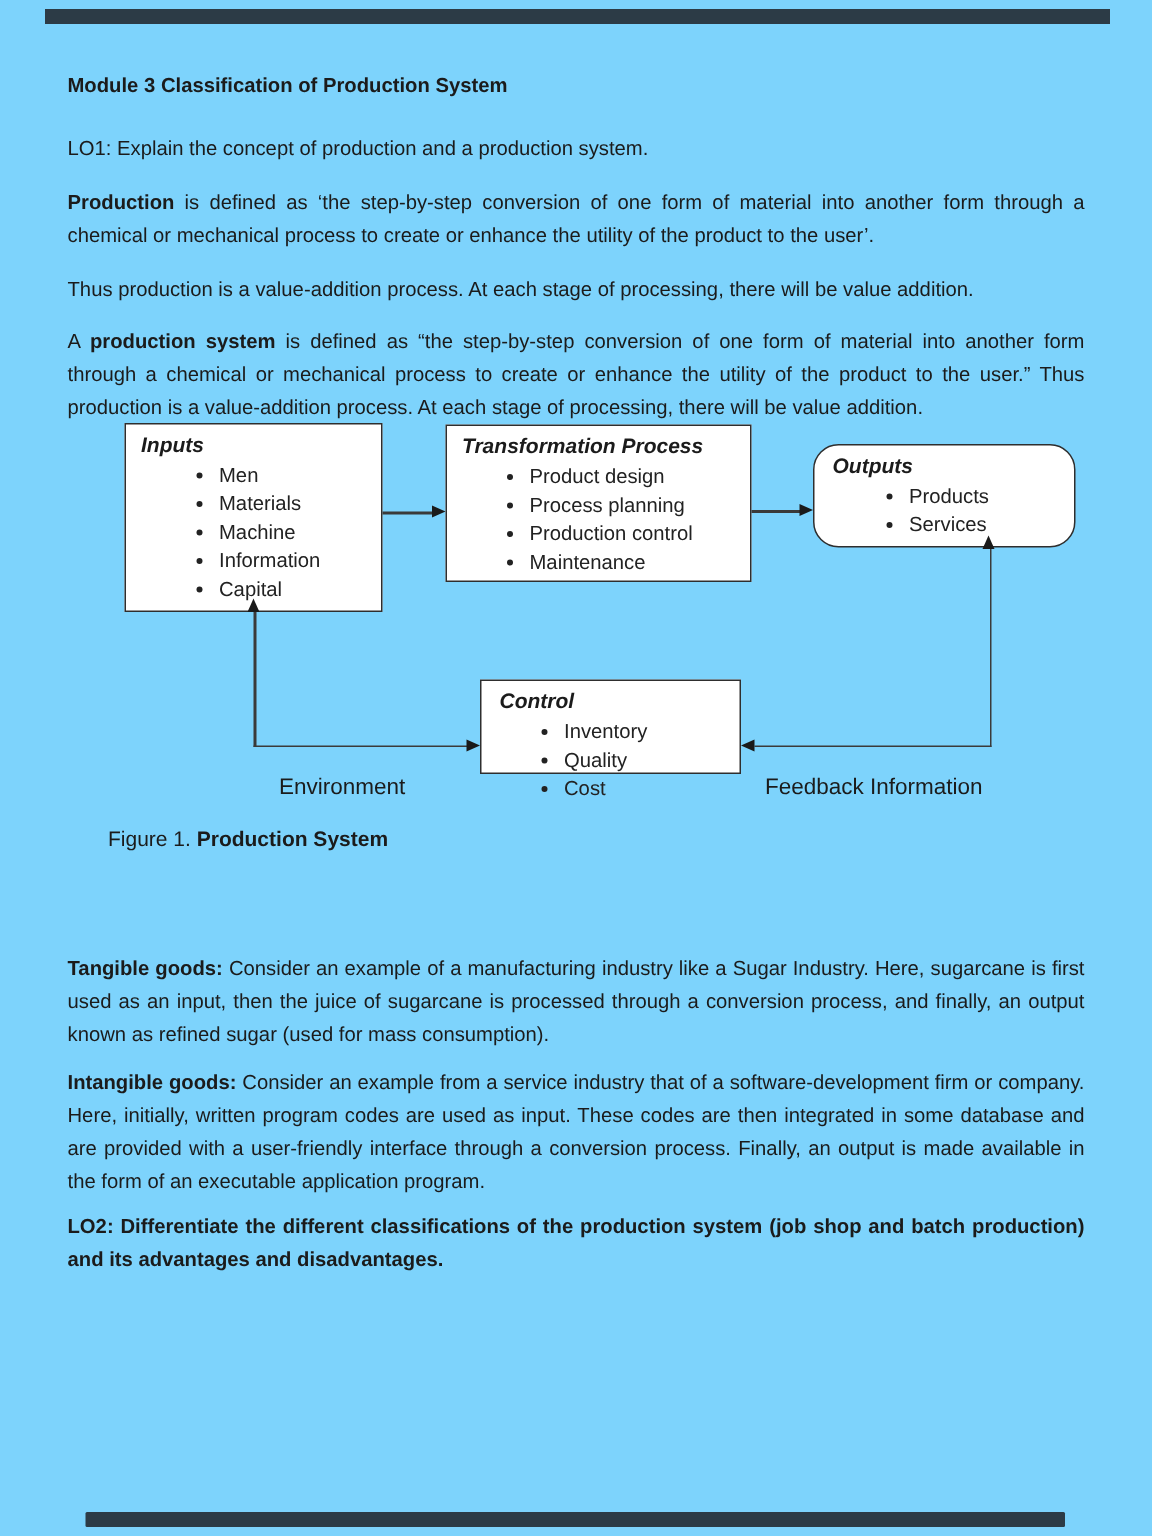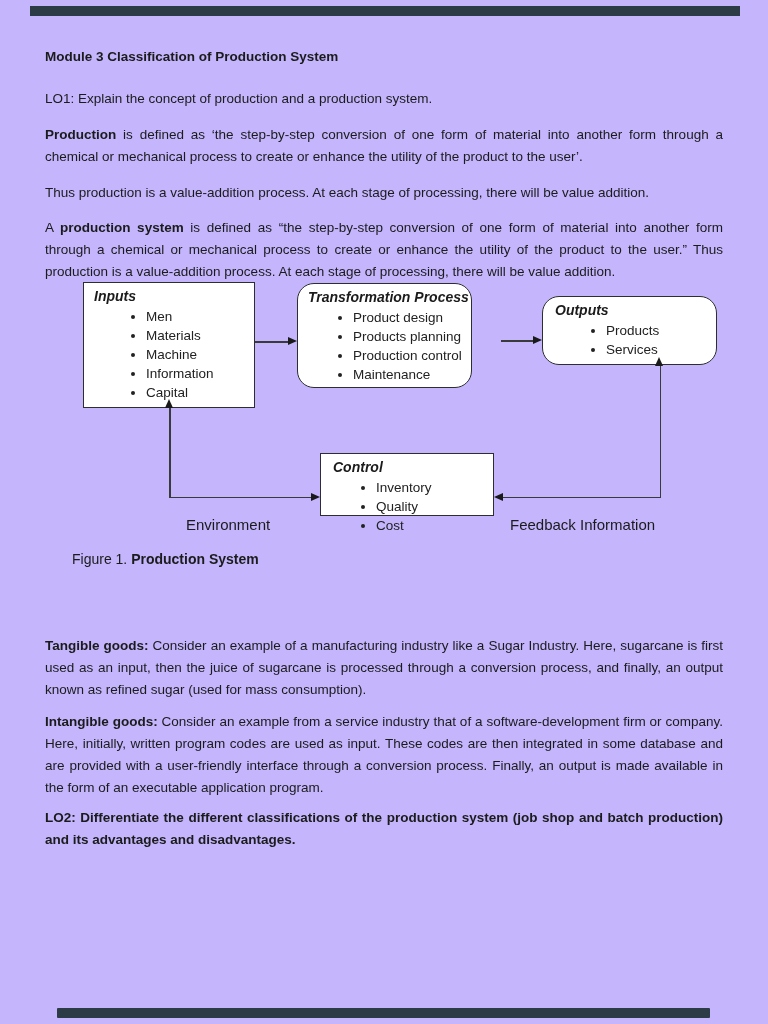--- a/index.html
+++ b/index.html
@@ -2,21 +2,21 @@
 <html><head>
 <meta charset="utf-8">
 <style>
   * { box-sizing: border-box; margin: 0; padding: 0; }
   html, body { background: #ffffff; }
   body { font-family: "Liberation Sans", "DejaVu Sans", sans-serif; }
   .page {
     position: relative;
     width: 768px;
     height: 1024px;
-    background: #c4b5fd;
+    background: #7dd3fc;
     overflow: hidden;
     color: #1b1b1b;
   }
   .edge-bar {
     position: absolute;
     height: 10px;
     background: #2c3b46;
   }
   .edge-top { left: 30px; top: 6px; width: 710px; }
   .edge-bottom { left: 57px; top: 1008px; width: 653px; border-radius: 1px; }
@@ -41,21 +41,21 @@
     font-size: 13.5px;
   }
   .dbox .dtitle { font-weight: bold; font-size: 14px; margin-top: 5px; font-style: italic; }
   .dbox ul { list-style: disc; margin-top: 3px; }
   .dbox li { line-height: 19px; font-size: 13.5px; color: #222; }
 
   .box-inputs        { left: 83px;  top: 0px;   width: 172px; height: 126px; }
   .box-inputs .dtitle{ padding-left: 10px; }
   .box-inputs ul     { padding-left: 62px; }
 
-  .box-transform     { left: 297px; top: 1px;   width: 175px; height: 105px; border-radius: 17px; }
+  .box-transform     { left: 297px; top: 1px;   width: 204px; height: 105px; }
   .box-transform .dtitle{ padding-left: 10px; }
   .box-transform ul  { padding-left: 55px; }
 
   .box-outputs       { left: 542px; top: 14px;  width: 175px; height: 69px; border-radius: 17px; }
   .box-outputs .dtitle{ padding-left: 12px; }
   .box-outputs ul    { padding-left: 63px; }
 
   .box-control       { left: 320px; top: 171px; width: 174px; height: 63px; }
   .box-control .dtitle{ padding-left: 12px; }
   .box-control ul    { padding-left: 55px; }
@@ -101,21 +101,21 @@
         <li>Machine</li>
         <li>Information</li>
         <li>Capital</li>
       </ul>
     </div>
 
     <div class="dbox box-transform">
       <div class="dtitle">Transformation Process</div>
       <ul>
         <li>Product design</li>
-        <li>Products planning</li>
+        <li>Process planning</li>
         <li>Production control</li>
         <li>Maintenance</li>
       </ul>
     </div>
 
     <div class="dbox box-outputs">
       <div class="dtitle">Outputs</div>
       <ul>
         <li>Products</li>
         <li>Services</li>

